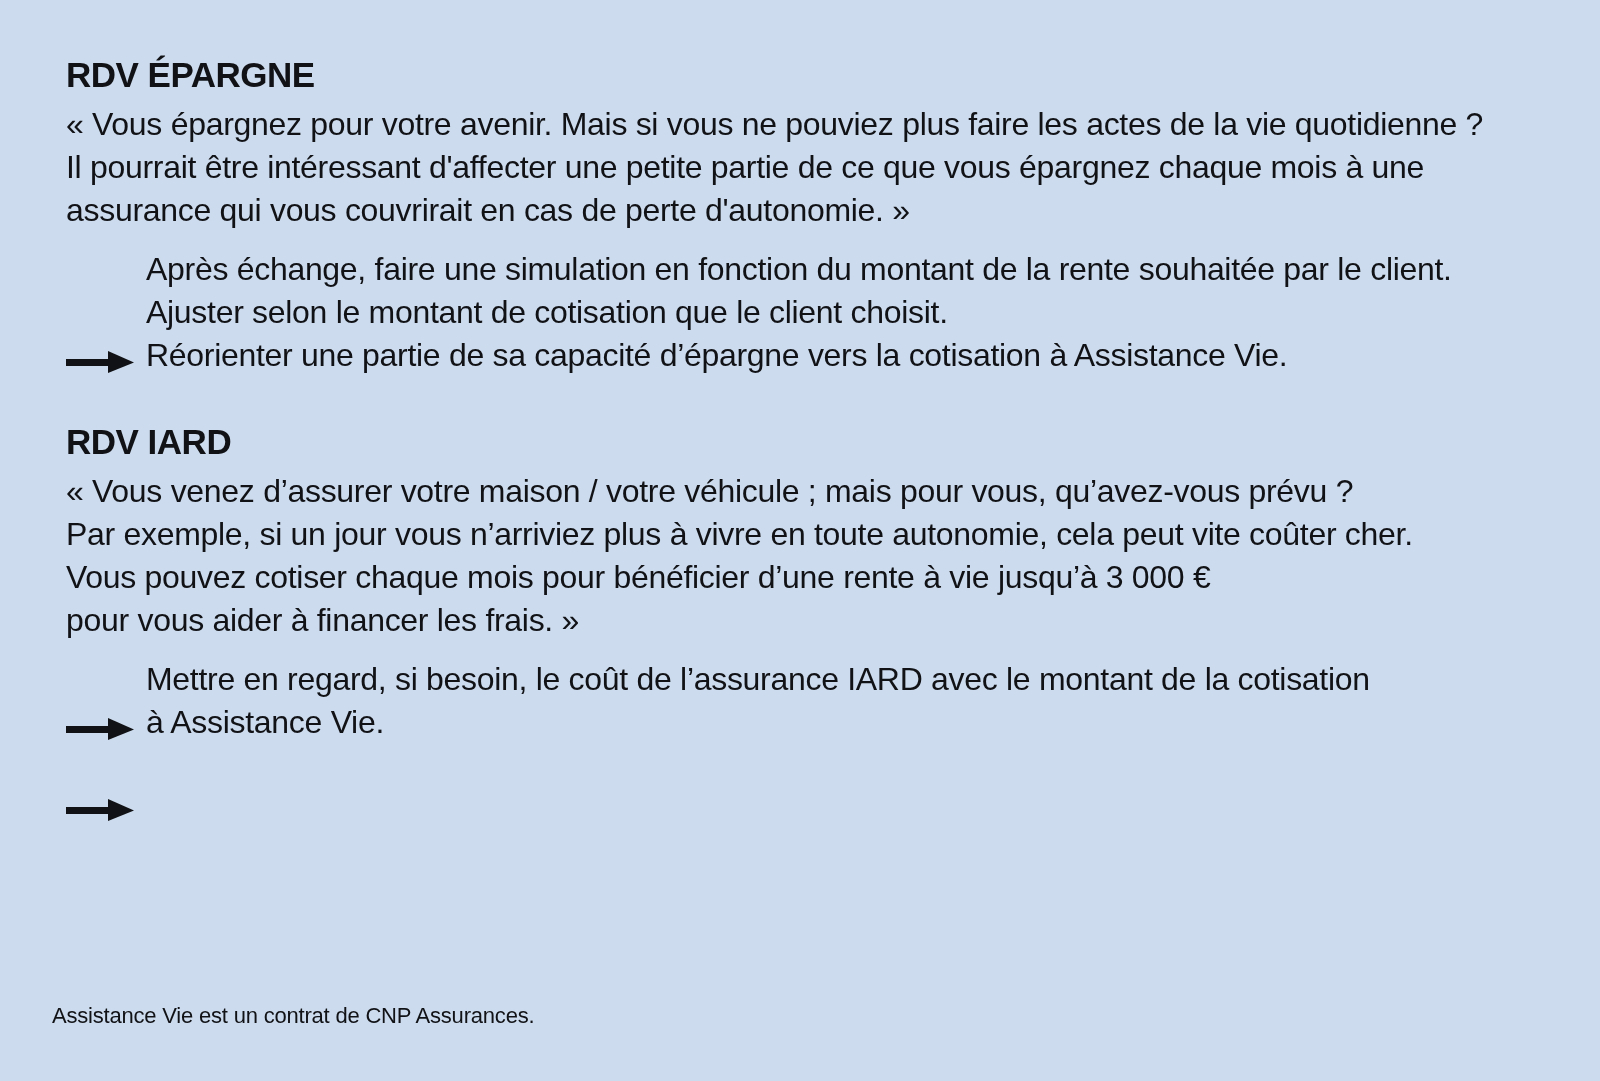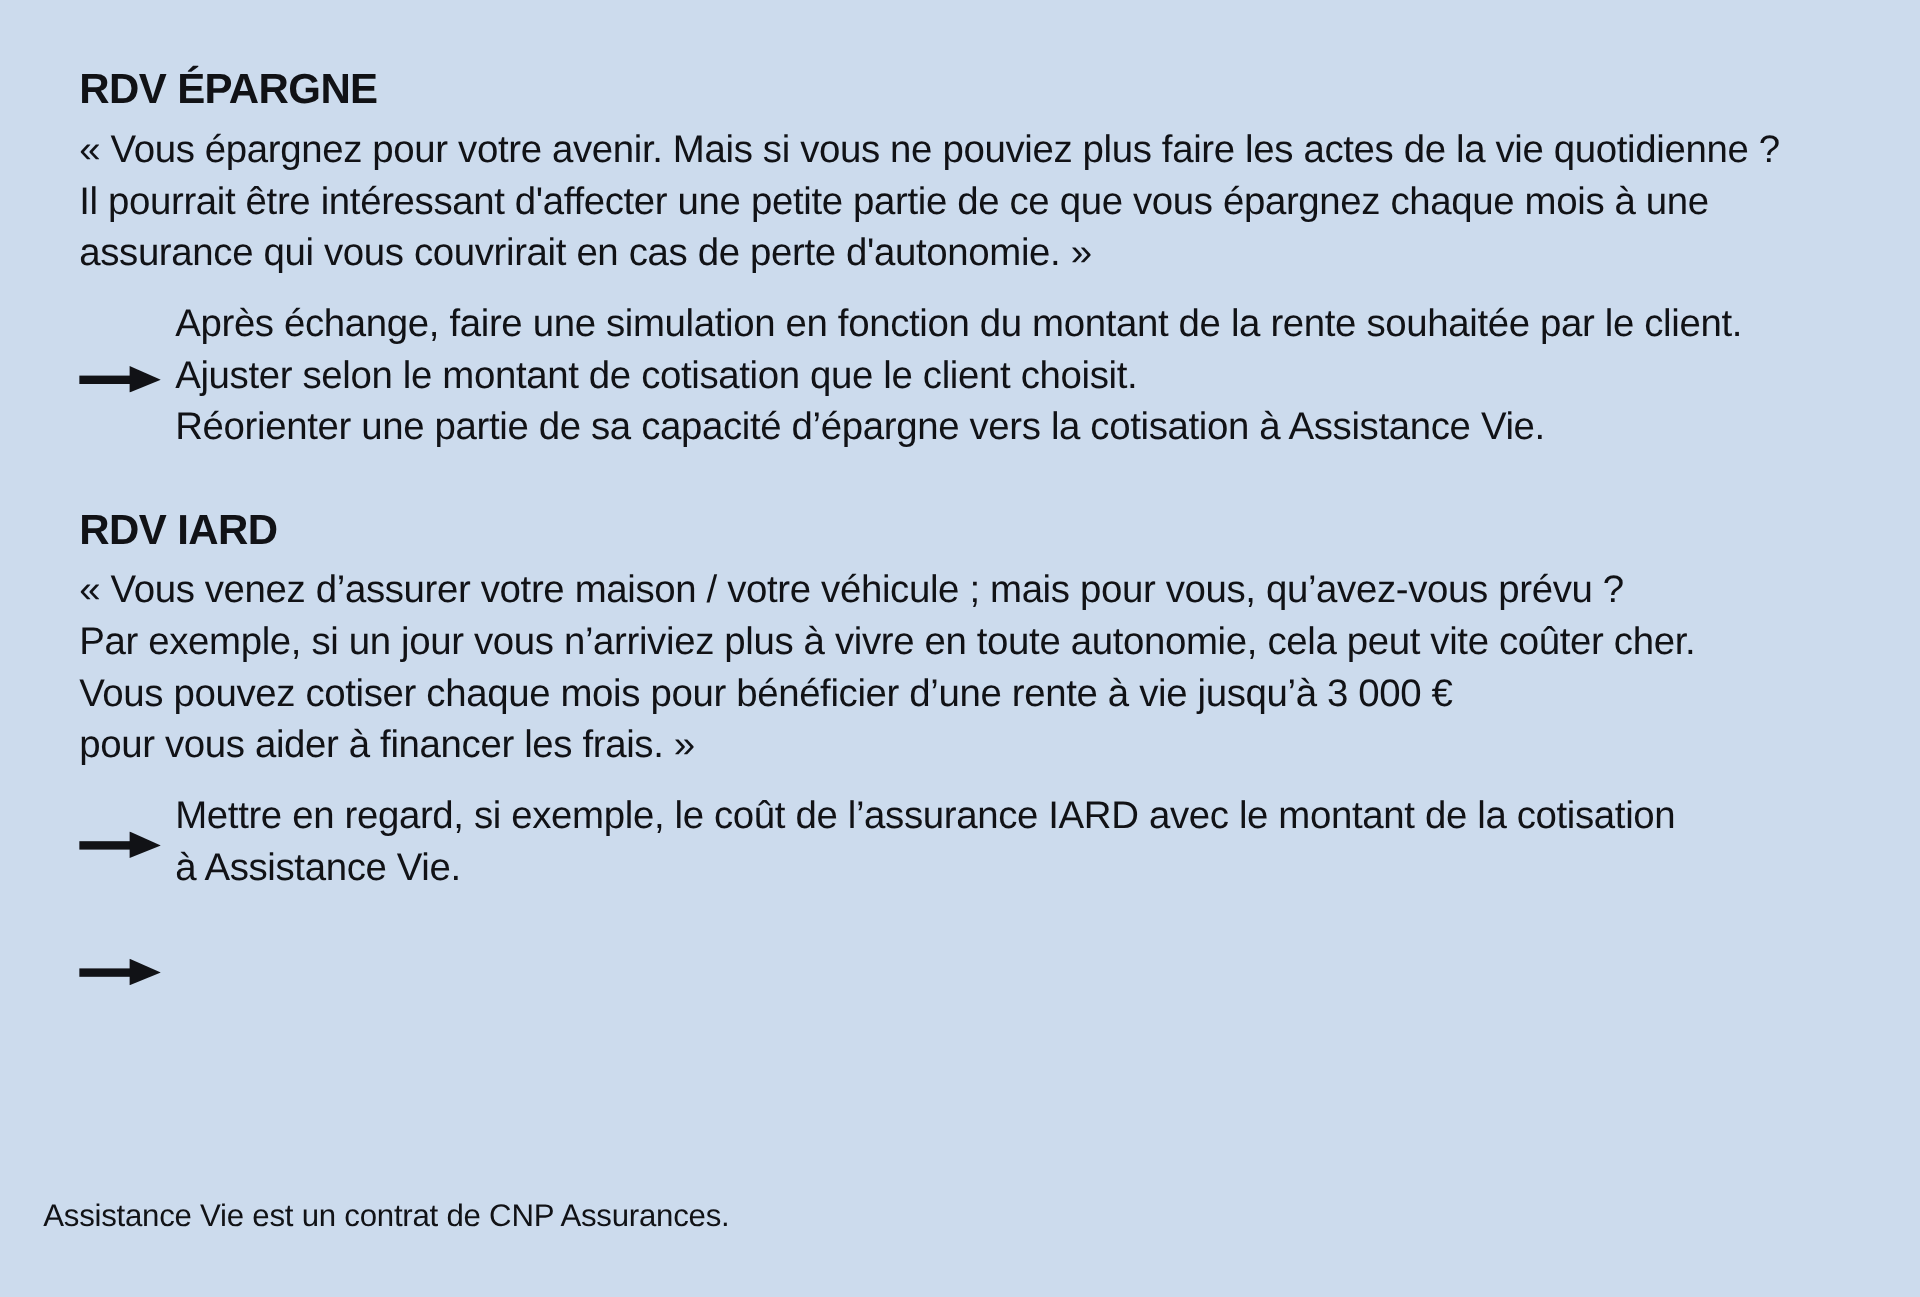--- a/index.html
+++ b/index.html
@@ -34,39 +34,39 @@
   }
   .quote {
     font-size: 32px;
     line-height: 43px;
     letter-spacing: -0.3px;
     white-space: pre-line;
     margin: 0 0 16px 0;
   }
   .action {
     display: flex;
-    align-items: center;
+    align-items: flex-end;
   }
   .arrow-wrap {
     flex: 0 0 auto;
     width: 68px;
     margin-top: 11px;
     margin-right: 12px;
   }
   .action-text {
     font-size: 32px;
     line-height: 43px;
     letter-spacing: -0.3px;
     white-space: pre-line;
   }
   .footer {
     position: absolute;
-    left: 36px;
+    left: 52px;
     bottom: 52px;
-    font-size: 26px;
+    font-size: 22px;
     letter-spacing: -0.2px;
   }
 </style>
 </head>
 <body>
 
 <div class="page">
 
   <div class="section">
     <h2 class="section-title">RDV ÉPARGNE</h2>
@@ -92,21 +92,21 @@
 Par exemple, si un jour vous n’arriviez plus à vivre en toute autonomie, cela peut vite coûter cher.
 Vous pouvez cotiser chaque mois pour bénéficier d’une rente à vie jusqu’à 3 000 €
 pour vous aider à financer les frais. »</p>
     <div class="action">
       <span class="arrow-wrap">
         <svg width="68" height="22" viewBox="0 0 68 22" xmlns="http://www.w3.org/2000/svg">
           <rect x="0" y="8" width="46" height="7" fill="#111216"></rect>
           <polygon points="42,0 68,11.5 42,22" fill="#111216"></polygon>
         </svg>
       </span>
-      <div class="action-text">Mettre en regard, si exemple, le coût de l’assurance IARD avec le montant de la cotisation
+      <div class="action-text">Mettre en regard, si besoin, le coût de l’assurance IARD avec le montant de la cotisation
 à Assistance Vie.</div>
     </div>
   </div>
 
   <div class="section">
     <div class="action">
       <span class="arrow-wrap">
         <svg width="68" height="22" viewBox="0 0 68 22" xmlns="http://www.w3.org/2000/svg">
           <rect x="0" y="8" width="46" height="7" fill="#111216"></rect>
           <polygon points="42,0 68,11.5 42,22" fill="#111216"></polygon>

